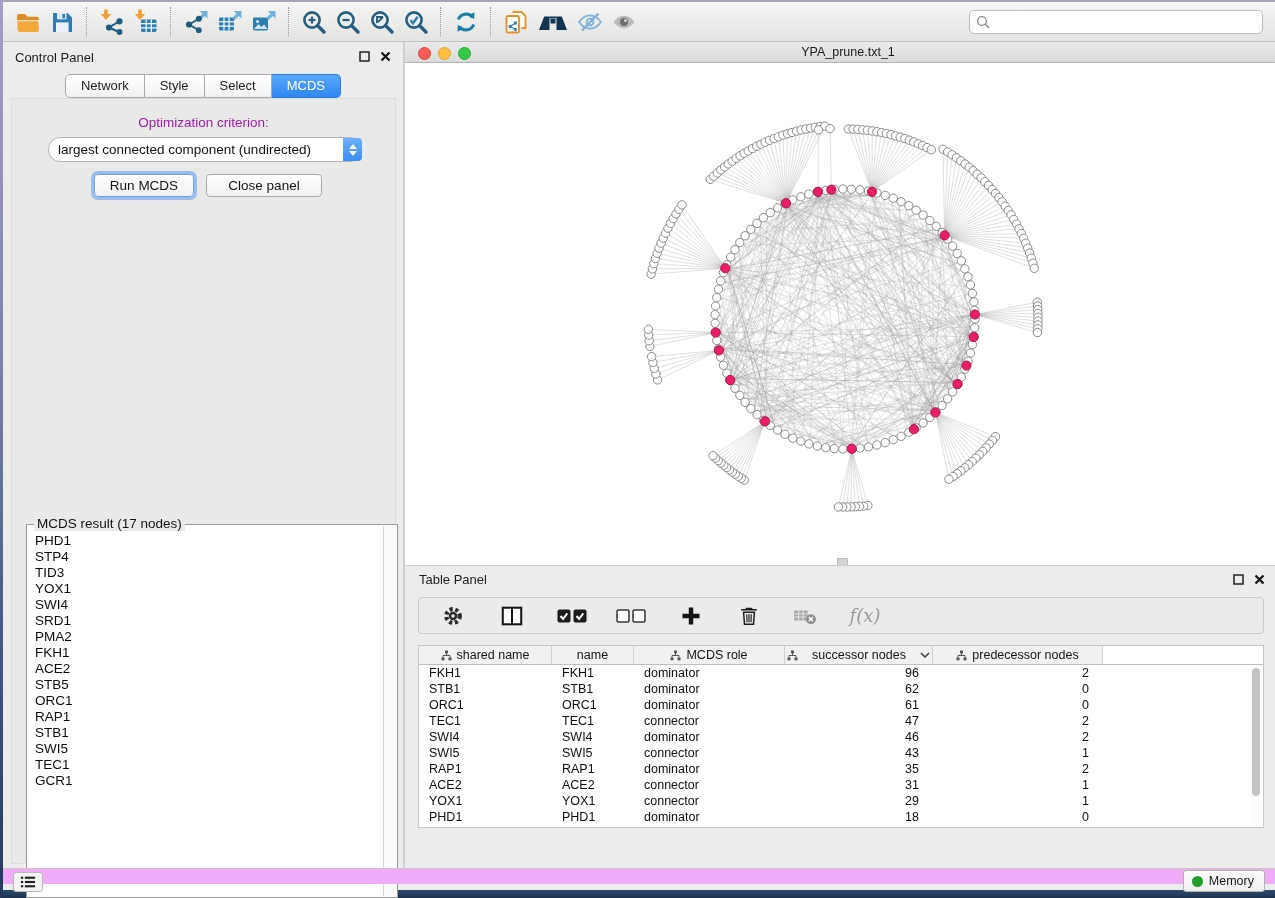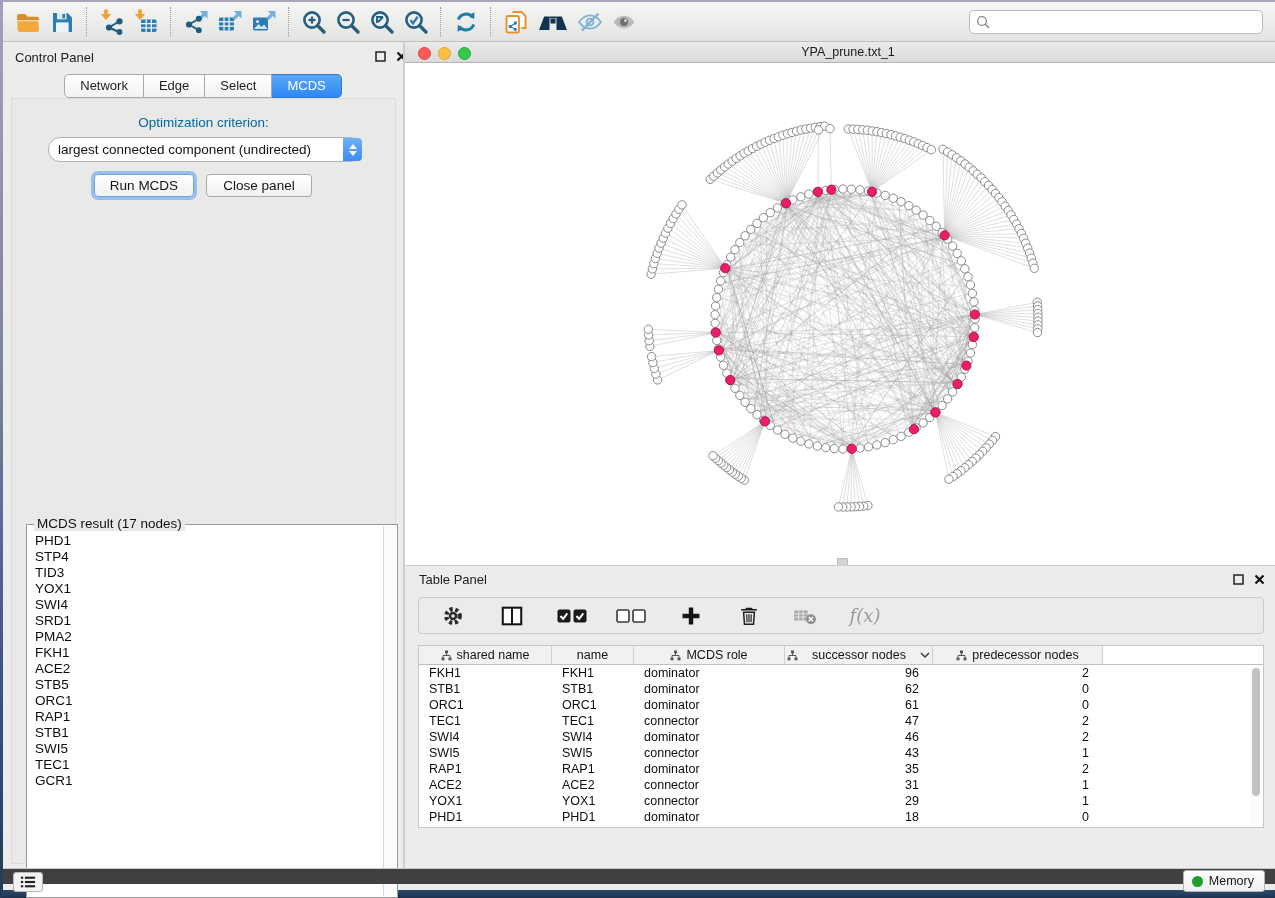--- a/index.html
+++ b/index.html
@@ -17,33 +17,33 @@
   .toolbar{left:0;top:0;width:1272px;height:40px;background:linear-gradient(#f6f6f5,#e3e3e1);
     border-bottom:1px solid #bfbfbd;display:flex;align-items:center;padding-left:8px;box-sizing:border-box;}
   .tbtn{width:34px;height:32px;display:flex;align-items:center;justify-content:center;flex:0 0 auto;}
   .tbtn svg{width:26px;height:26px;}
   .tsep{width:1px;height:30px;border-left:1px dotted #9b9b9b;margin:0 7px;flex:0 0 auto;}
   .searchbox{position:absolute;right:12px;top:8px;width:286px;height:22px;background:#fff;
     border:1px solid #bcbcbc;border-radius:5px;display:flex;align-items:center;padding-left:6px;}
   .searchbox input{border:none;outline:none;flex:1;height:18px;font:12px "Liberation Sans",sans-serif;background:transparent;}
 
   
-  .cpanel{left:0;top:40px;width:400px;height:826px;background:#ececea;padding-left:16px;}
+  .cpanel{left:0;top:40px;width:400px;height:826px;background:#ececea;}
   .cp-title{left:12px;top:8px;font-size:13px;color:#1c1c1c;}
   .panel-btns{position:absolute;display:flex;gap:10px;align-items:center;}
   .cp-btns{right:12px;top:9px;}
   .tabbar{display:inline-flex;}
   .seg{font-size:13px;color:#1c1c1c;background:linear-gradient(#ffffff,#f2f2f2);
     border:1px solid #a9a9a9;border-left:none;padding:3px 15px 4px;cursor:default;}
   .seg:first-child{border-left:1px solid #a9a9a9;border-radius:5px 0 0 5px;}
   .seg:last-child{border-radius:0 5px 5px 0;}
   .seg.active{background:linear-gradient(#58a7f8,#2f87f3);border-color:#2d7bd6;color:#fff;}
   .cp-tabs-wrap{left:0;top:32px;width:400px;text-align:center;}
   .cp-content{left:8px;top:56px;width:383px;height:764px;background:#e9e9e7;border:1px solid #dcdcda;}
-  .opt-label{left:0;top:16px;width:383px;text-align:center;font-size:13.5px;color:#0369a1;}
+  .opt-label{left:0;top:16px;width:383px;text-align:center;font-size:13.5px;color:#a21caf;}
   .selectbox{left:36px;top:38px;width:312px;height:23px;background:#fff;border:1px solid #b3b3b3;
     border-radius:12px;display:flex;align-items:center;}
   .selectbox .val{flex:1;font-size:13.5px;color:#111;padding-left:9px;white-space:nowrap;}
   .stepper{width:19px;height:23px;margin-right:-1px;border-radius:0 4px 4px 0;
     background:linear-gradient(#6cb0f9,#3c8df4);display:flex;flex-direction:column;align-items:center;justify-content:center;gap:2px;}
   .tri-up{width:0;height:0;border-left:4px solid transparent;border-right:4px solid transparent;border-bottom:5px solid #fff;}
   .tri-dn{width:0;height:0;border-left:4px solid transparent;border-right:4px solid transparent;border-top:5px solid #fff;}
   .pushbtn{position:absolute;height:23px;background:linear-gradient(#ffffff,#f1f1f1);border:1px solid #a9a9a9;
     border-radius:4px;font-size:13.5px;color:#141414;display:flex;align-items:center;justify-content:center;box-sizing:border-box;}
   .focus-ring{border-color:#6fa3e0;box-shadow:0 0 0 3px rgba(90,153,240,.55);}
@@ -76,21 +76,21 @@
     font-size:12.5px;color:#141414;box-sizing:border-box;height:18px;}
   .th-fill{flex:1;background:#fff;border-right:none;}
   .trow{display:flex;height:16px;}
   .td{font-size:12.5px;color:#0e0e0e;padding-left:10px;box-sizing:border-box;white-space:nowrap;overflow:hidden;line-height:16px;}
   .td.num{text-align:right;padding-left:0;padding-right:14px;}
   .tbl-vscroll{position:absolute;right:1px;top:19px;bottom:1px;width:12px;background:#fcfcfb;}
   .tbl-thumb{position:absolute;left:2px;top:3px;width:8px;height:128px;background:#c2c2c1;border-radius:4px;}
   .tp-tabs-wrap{left:0;top:268px;width:870px;text-align:center;}
 
   
-  .statusbar{left:0;top:866px;width:1272px;height:16px;background:#404040;border-top:1px solid #c6c6c4;box-sizing:border-box;}
+  .statusbar{left:0;top:866px;width:1272px;height:16px;background:#f0abfc;border-top:1px solid #c6c6c4;box-sizing:border-box;}
   .sb-btn{position:absolute;left:10px;top:3px;width:28px;height:18px;background:#f3f3f1;border:1px solid #b7b7b5;
     border-radius:3px;display:flex;align-items:center;justify-content:center;}
   .mem-btn{position:absolute;right:10px;top:1px;height:20px;padding:0 10px 0 8px;background:linear-gradient(#fdfdfd,#efefed);
     border:1px solid #b2b2b0;border-radius:3px;display:flex;align-items:center;gap:6px;font-size:12.5px;color:#151515;}
   .mem-dot{width:11px;height:11px;border-radius:50%;background:#1f9d2c;}
 </style>
 </head>
 <body>
 
 <div class="screen">
@@ -261,36 +261,36 @@
       <div class="panel-btns cp-btns">
         <svg width="11" height="11" viewBox="0 0 11 11">
             <rect x="1" y="1" width="9" height="9" fill="none" stroke="#222" stroke-width="1.5"></rect>
           </svg>
         <svg width="11" height="11" viewBox="0 0 11 11">
             <path d="M1.5 1.5l8 8M9.5 1.5l-8 8" stroke="#111" stroke-width="2.2"></path>
           </svg>
       </div>
       <div class="abs cp-tabs-wrap"><span class="tabbar" id="cp-tabs">
             <span class="seg">Network</span>
-            <span class="seg">Edge</span>
+            <span class="seg">Style</span>
             <span class="seg">Select</span>
             <span class="seg active">MCDS</span>
           </span></div>
 
       <div class="abs cp-content">
         <div class="abs opt-label">Optimization criterion:</div>
         <div class="abs selectbox">
           <span class="val">largest connected component (undirected)</span>
           <span class="stepper">
               <span class="tri-up"></span>
               <span class="tri-dn"></span>
             </span>
         </div>
         <div class="pushbtn focus-ring" style="left:82px;top:75px;width:100px;">Run MCDS</div>
-        <div class="pushbtn" style="left:194px;top:75px;width:106px;text-align:center;">Close panel</div>
+        <div class="pushbtn" style="left:194px;top:75px;width:116px;text-align:center;">Close panel</div>
 
         <div class="abs fieldset">
           <span class="legend">MCDS result (17 nodes)</span>
           <div class="mcds-list" id="mcds-list">
               <div class="mcds-item">PHD1</div>
               <div class="mcds-item">STP4</div>
               <div class="mcds-item">TID3</div>
               <div class="mcds-item">YOX1</div>
               <div class="mcds-item">SWI4</div>
               <div class="mcds-item">SRD1</div>

